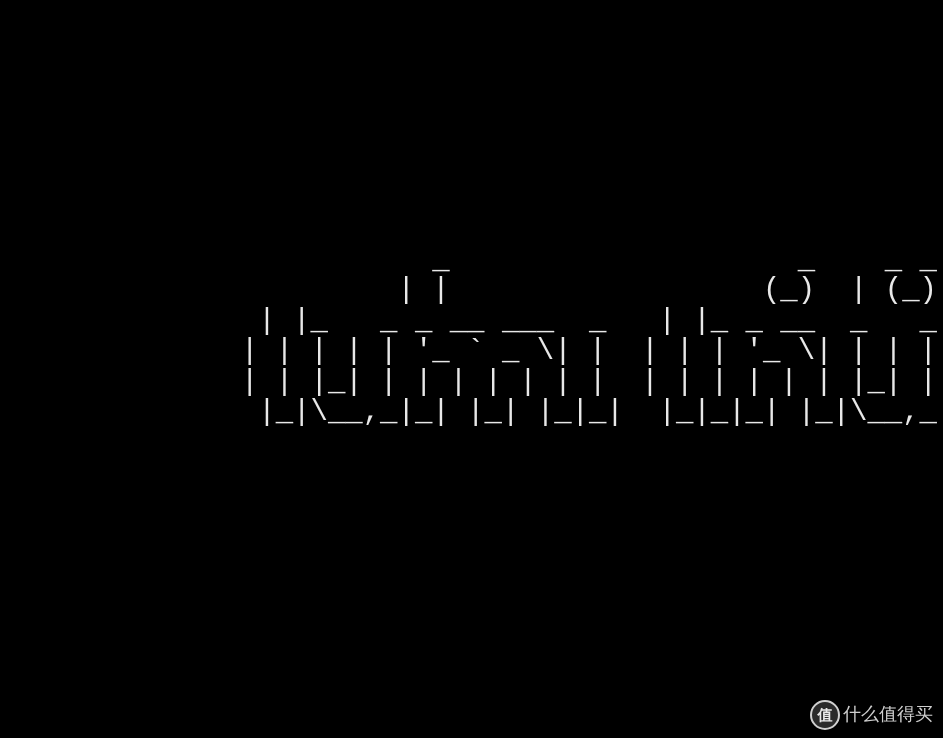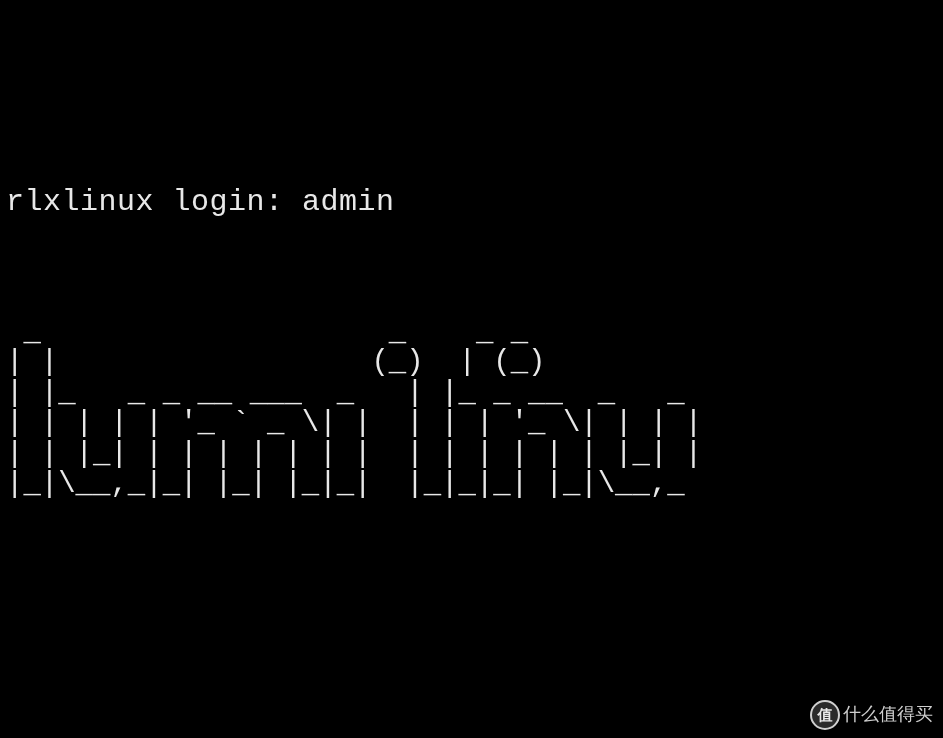--- a/index.html
+++ b/index.html
@@ -20,20 +20,21 @@
       padding: 4px 6px;
     }
     .line { white-space: pre; }
     .ascii-art {
       white-space: pre;
       line-height: 1.05;
       font-size: 29px;
       letter-spacing: 0px;
       margin-top: 8px;
       margin-bottom: 14px;
+      text-align: right;
     }
     .half-blank { height: 18px; }
     .watermark {
       position: absolute;
       right: 10px;
       bottom: 8px;
       display: flex;
       align-items: center;
       gap: 3px;
       color: #cfcfcf;
@@ -54,21 +55,20 @@
       font-weight: bold;
       color: #e8e8e8;
     }
   </style>
 </head>
 <body>
 
 
 
 <div class="terminal">
-<div class="line">rlxlinux login: admin</div>
 <div class="half-blank"></div>
 <div class="ascii-art"> _                    _    _ _
 | |                  (_)  | (_)
 | |_   _ _ __ ___  _   | |_ _ __  _   _
 | | | | | '_ ` _ \| |  | | | '_ \| | | |
 | | |_| | | | | | | |  | | | | | | |_| |
 |_|\__,_|_| |_| |_|_|  |_|_|_| |_|\__,_</div>
 <div class="half-blank"></div>
 
 

